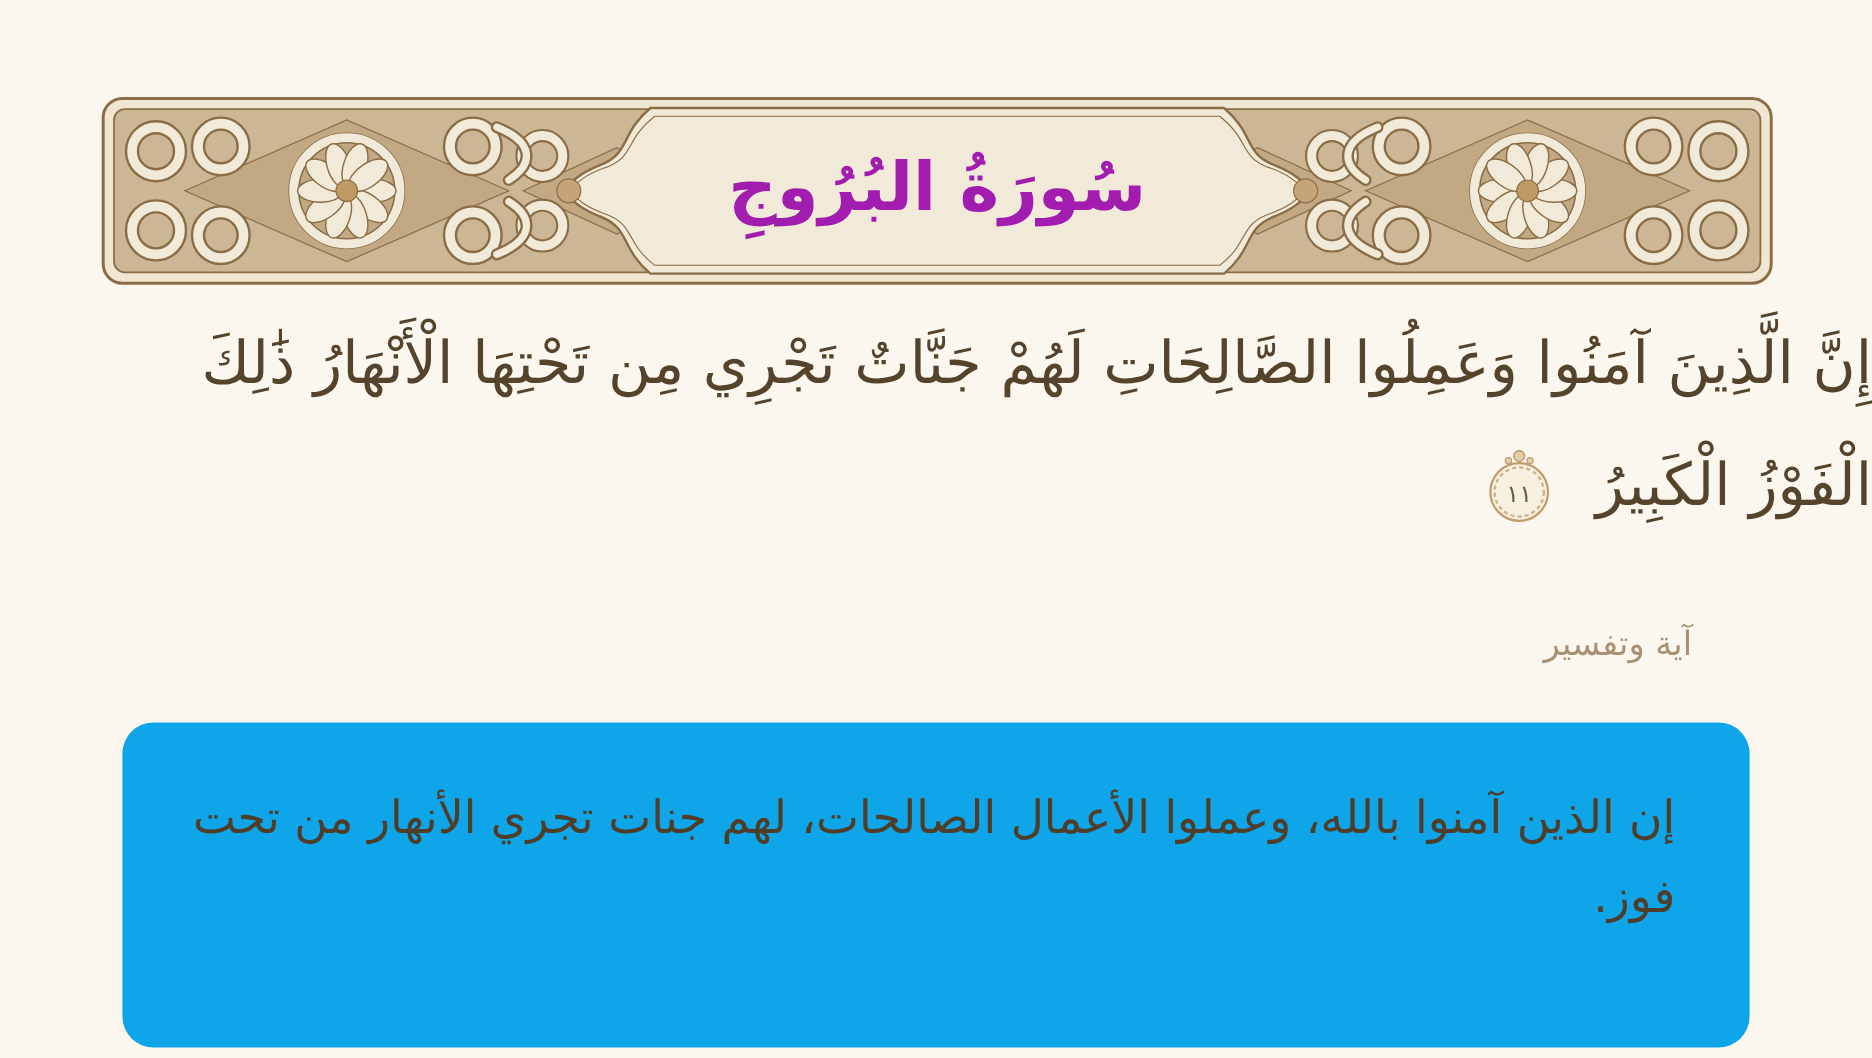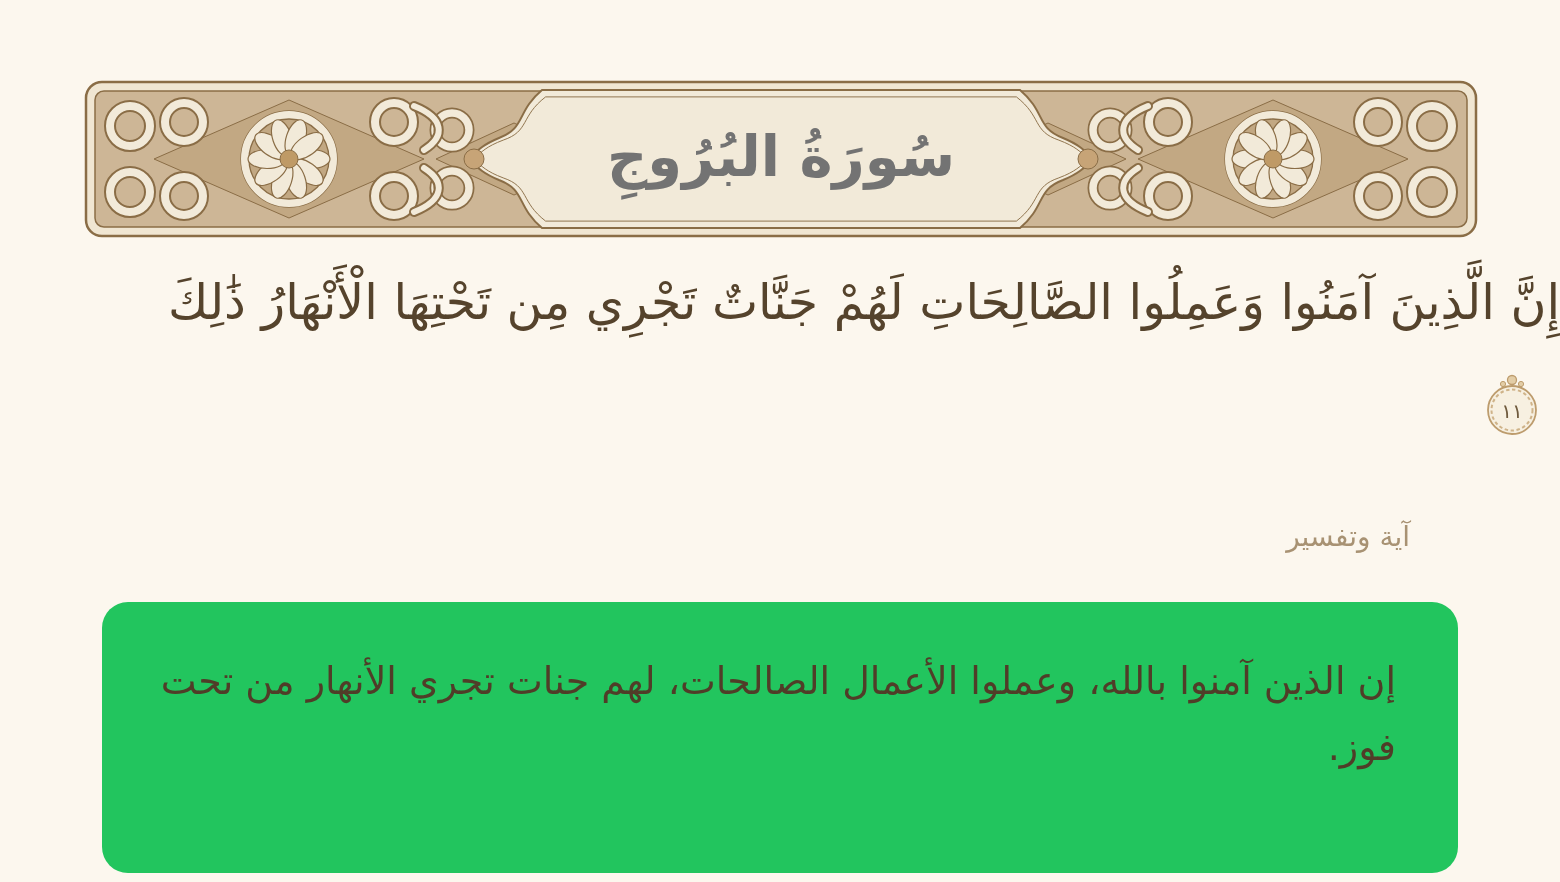--- a/index.html
+++ b/index.html
@@ -6,21 +6,21 @@
   body{
     width:1560px;height:882px;overflow:hidden;position:relative;
     background:#fcf7ee;
     font-family:"DejaVu Sans", sans-serif;
   }
   
   .banner{position:absolute;left:84px;top:80px;width:1394px;height:158px;}
   .banner svg{display:block;width:100%;height:100%;}
   .banner-title{
     position:absolute;left:50%;top:50%;transform:translate(-50%,-54%);
-    font-size:56px;font-weight:700;color:#737373;white-space:nowrap;
+    font-size:56px;font-weight:700;color:#a21caf;white-space:nowrap;
     letter-spacing:-1px;
   }
   
   .verse{
     position:absolute;top:252px;left:0;right:0;
     text-align:right;direction:rtl;color:#55432c;
     font-size:49px;line-height:102px;font-weight:400;padding-left:43px;
   }
   .verse-line{display:block;white-space:nowrap;}
   .ayah-marker{
@@ -28,21 +28,21 @@
     width:60px;height:66px;position:relative;top:-4px;
   }
   
   .section-label{
     position:absolute;top:520px;right:150px;
     font-size:28px;color:#a89273;direction:rtl;
   }
   
   .tafsir-box{
     position:absolute;left:102px;top:602px;width:1356px;height:271px;
-    box-sizing:border-box;border-radius:26px;background:#22c55e;
+    box-sizing:border-box;border-radius:26px;background:#0ea5e9;
     padding:46px 62px 2px 62px;
     direction:rtl;text-align:right;color:#503d28;
     font-size:38px;line-height:66px;
   }
   .tafsir-line{display:block;white-space:nowrap;}
 </style>
 </head>
 <body>
 
 <div class="banner">
@@ -131,20 +131,21 @@
     <circle cx="390" cy="79" r="10" fill="#c7a477" stroke="#8a6d46" stroke-width="1"></circle>
     <circle cx="1004" cy="79" r="10" fill="#c7a477" stroke="#8a6d46" stroke-width="1"></circle>
   </svg>
 
   <div class="banner-title">سُورَةُ البُرُوجِ</div>
 </div>
 
 <div class="verse">
   <span class="verse-line">إِنَّ الَّذِينَ آمَنُوا وَعَمِلُوا الصَّالِحَاتِ لَهُمْ جَنَّاتٌ تَجْرِي مِن تَحْتِهَا الْأَنْهَارُ ذَٰلِكَ</span>
   <span class="verse-line">
+    <span>الْفَوْزُ الْكَبِيرُ</span>
     <svg class="ayah-marker" viewBox="0 0 60 66" aria-hidden="false">
       <circle cx="30" cy="9" r="4.5" fill="#e3cda6" stroke="#bd9c6d" stroke-width="1.3"></circle>
       <circle cx="21" cy="13" r="2.6" fill="#e3cda6" stroke="#bd9c6d" stroke-width="1"></circle>
       <circle cx="39" cy="13" r="2.6" fill="#e3cda6" stroke="#bd9c6d" stroke-width="1"></circle>
       <circle cx="30" cy="39" r="24" fill="#f7f0e1" stroke="#bd9c6d" stroke-width="1.8"></circle>
       <circle cx="30" cy="39" r="20.5" fill="none" stroke="#cfb389" stroke-width="2" stroke-dasharray="3.4 2.6"></circle>
       <text x="30" y="47" font-size="20" text-anchor="middle" fill="#6f5a3d">١١</text>
     </svg>
   </span>
 </div>

